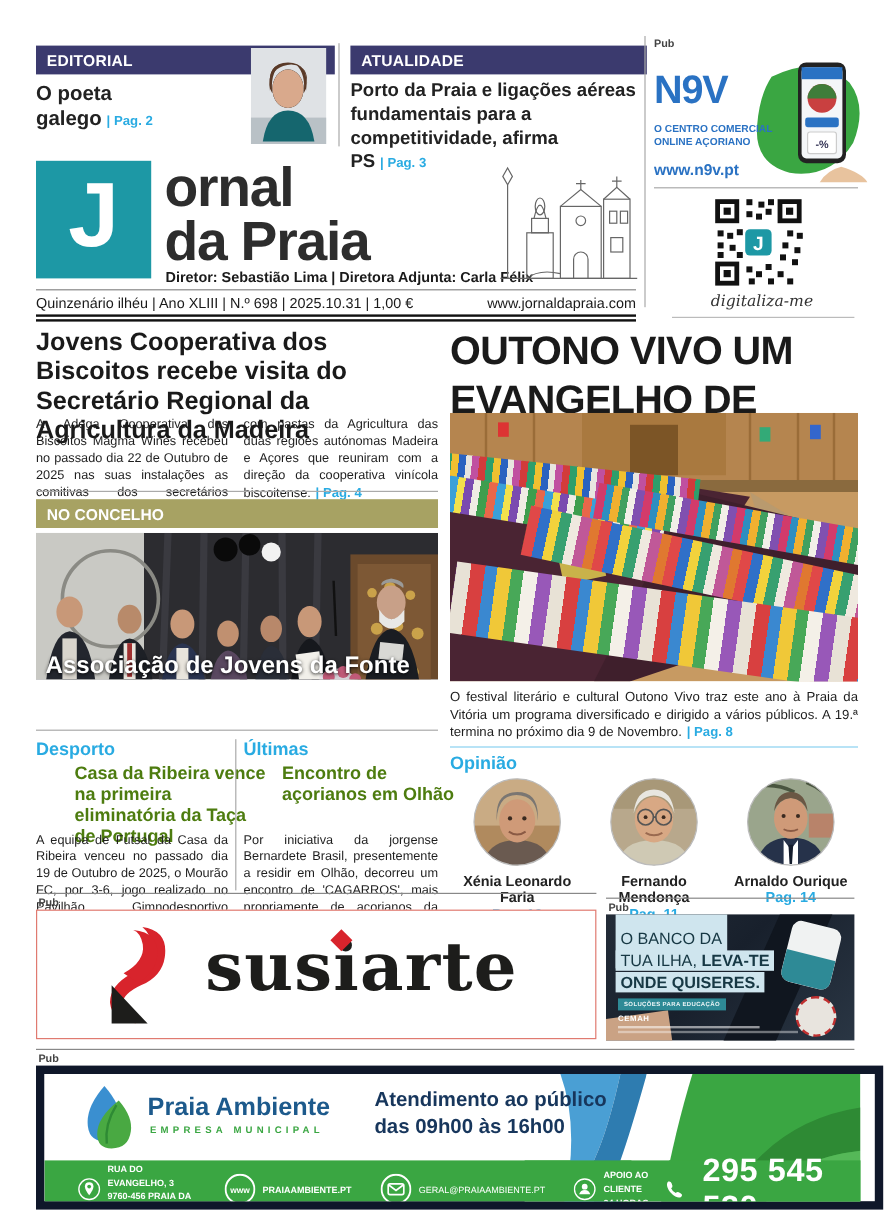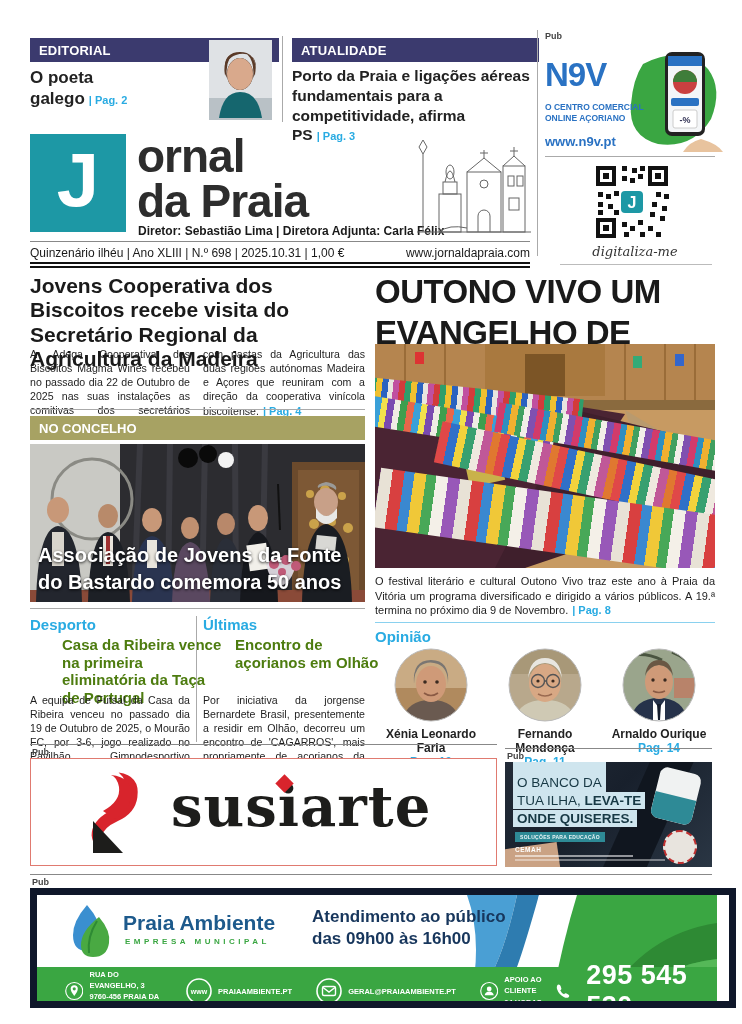--- a/index.html
+++ b/index.html
@@ -170,21 +170,21 @@
   <div class="abs body-txt" style="left:30px;top:348px;width:160px;">A Adega Cooperativa dos Biscoitos Magma Wines recebeu no passado dia 22 de Outubro de 2025 nas suas instalações as comitivas dos secretários regionais</div>
   <div class="abs body-txt" style="left:203px;top:348px;width:162px;">
     <span>com pastas da Agricultura das duas regiões autónomas Madeira e Açores que reuniram com a direção da cooperativa vinícola biscoitense.</span><span class="pg">| Pag. 4</span>
   </div>
   <div class="abs hline" style="left:30px;top:409px;width:335px;"></div>
 
   <div class="abs" style="left:30px;top:416px;width:335px;height:24px;background:#a7a263;color:#fff;font-weight:bold;font-size:13px;display:flex;align-items:center;padding-left:9px;box-sizing:border-box;">
     <span>NO CONCELHO</span>
   </div>
 
-  <div class="abs" style="left:30px;top:444px;width:335px;height:158px;overflow:hidden;">
+  <div class="abs" style="left:30px;top:444px;width:335px;height:122px;overflow:hidden;">
     <svg width="335" height="158" viewBox="0 0 335 158">
       <rect width="335" height="158" fill="#2c2c30"></rect>
       <rect x="0" y="0" width="90" height="158" fill="#c9c9c4"></rect>
       <circle cx="62" cy="55" r="40" fill="none" stroke="#8a8a84" stroke-width="3"></circle>
       <g stroke="#3a3a40" stroke-width="6">
           <line x1="110" y1="0" x2="104" y2="158"></line>
           <line x1="140" y1="0" x2="138" y2="158"></line>
           <line x1="175" y1="0" x2="172" y2="158"></line>
           <line x1="205" y1="0" x2="206" y2="158"></line>
           <line x1="235" y1="0" x2="232" y2="158"></line>
@@ -459,21 +459,21 @@
           <text x="13" y="16" font-size="7" font-weight="bold" fill="#fff" text-anchor="middle" font-family="Liberation Sans,sans-serif">www</text>
         </svg>
         <div style="margin-left:6px;font-size:7.5px;font-weight:bold;">PRAIAAMBIENTE.PT</div>
       </div>
       <div style="display:flex;align-items:center;margin-left:24px;">
         <svg width="26" height="26" viewBox="0 0 26 26">
           <circle cx="13" cy="13" r="12" fill="none" stroke="#fff" stroke-width="1.6"></circle>
           <rect x="6.5" y="8.5" width="13" height="9" rx="1.5" fill="none" stroke="#fff" stroke-width="1.4"></rect>
           <path d="M7 9.5 L13 14 L19 9.5" fill="none" stroke="#fff" stroke-width="1.4"></path>
         </svg>
-        <div style="margin-left:6px;font-size:7.5px;font-weight:bold;">GERAL@PRAIAAMBIENTE.PT</div>
+        <div style="margin-left:6px;font-size:7.5px;font-weight:normal;">GERAL@PRAIAAMBIENTE.PT</div>
       </div>
       <div style="display:flex;align-items:center;margin-left:24px;">
         <svg width="26" height="26" viewBox="0 0 26 26">
           <circle cx="13" cy="13" r="12" fill="none" stroke="#fff" stroke-width="1.6"></circle>
           <circle cx="13" cy="10" r="3.4" fill="#fff"></circle>
             <path d="M6.5 19 Q8 13.8 13 13.8 Q18 13.8 19.5 19Z" fill="#fff"></path>
         </svg>
         <div style="margin-left:6px;font-size:7.5px;font-weight:bold;line-height:1.5;">
           <div>APOIO AO CLIENTE</div>
           <div>24 HORAS</div>

